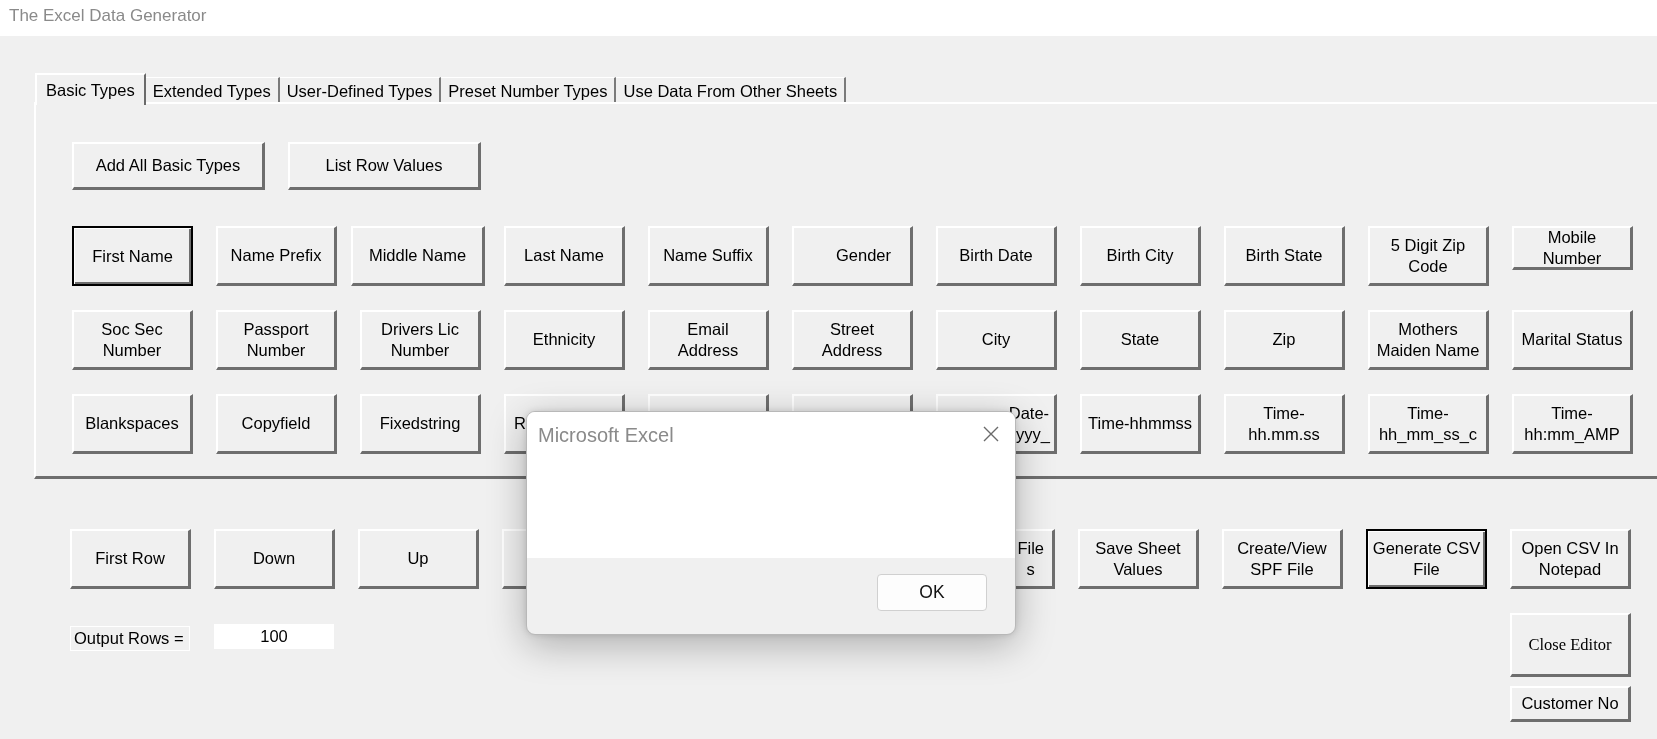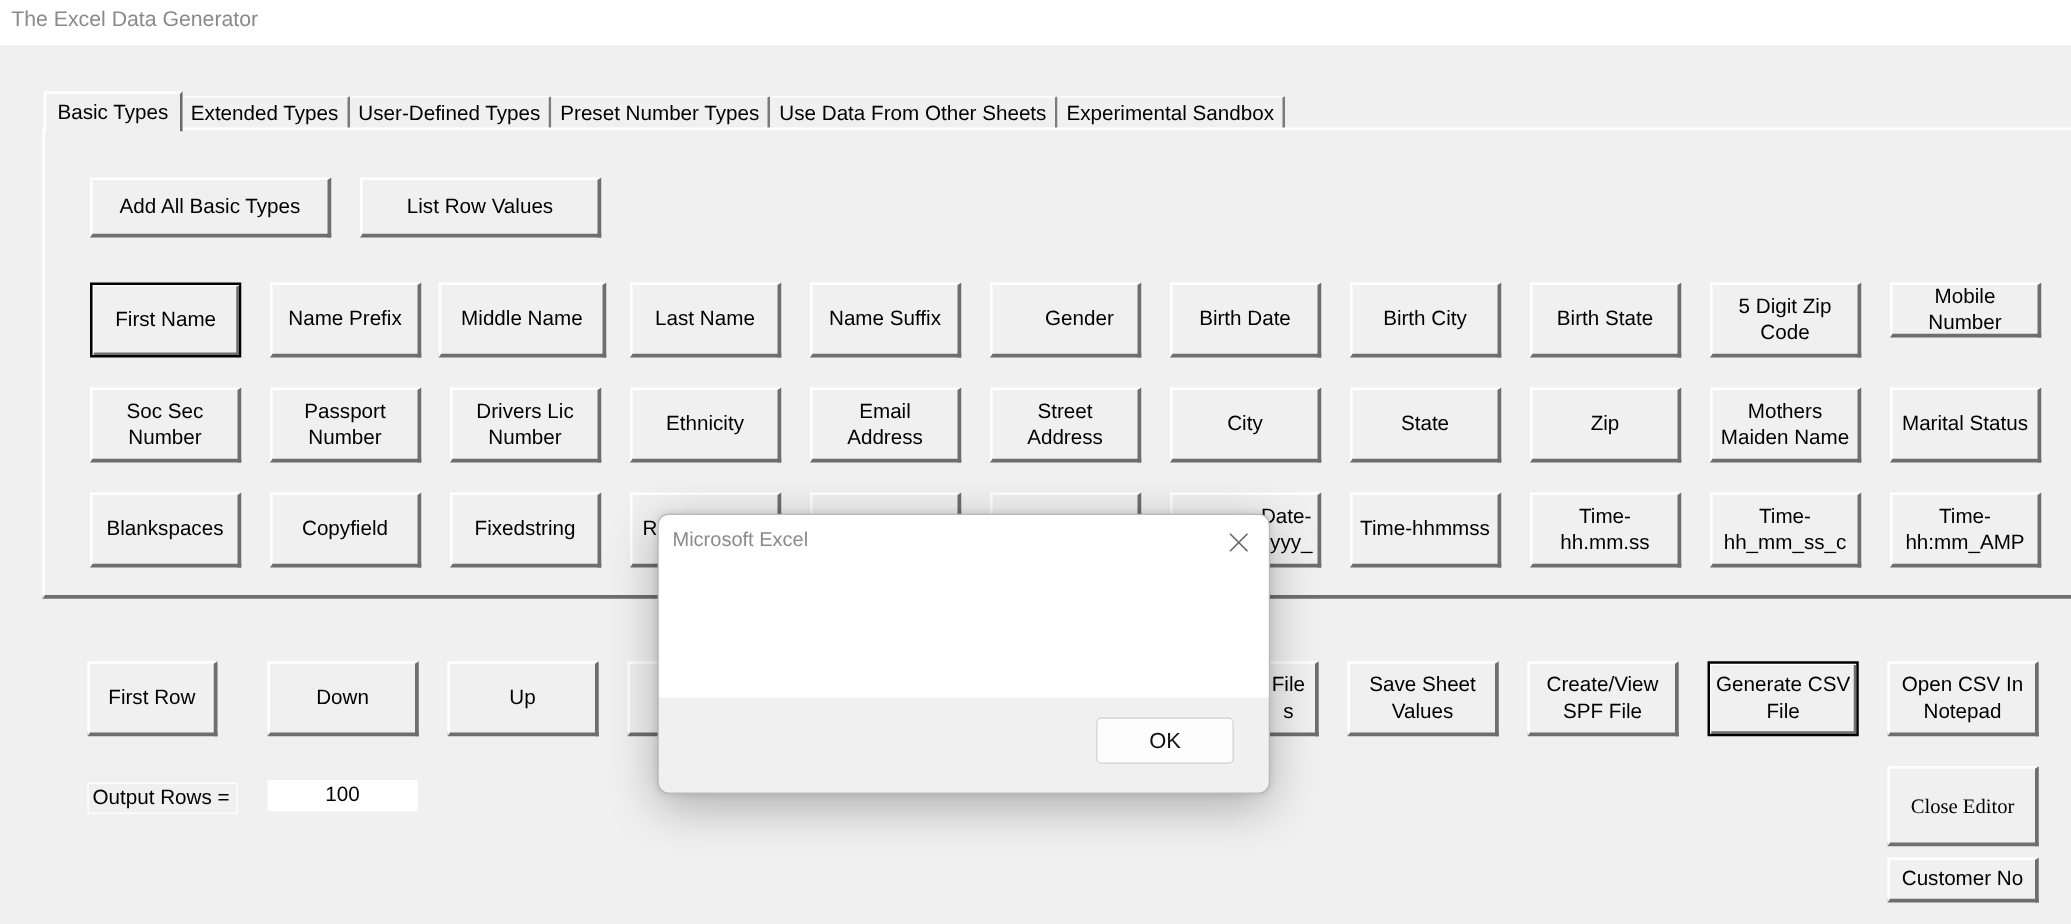--- a/index.html
+++ b/index.html
@@ -24,42 +24,41 @@
 
   .label-box { position: absolute; left: 70px; top: 626px; width: 120px; height: 25px; border: 1px solid #fff;
                font-size: 16.5px; display: flex; align-items: center; padding-left: 3px; }
   .value-box { position: absolute; left: 214px; top: 624px; width: 120px; height: 25px; background: #fff;
                font-size: 16.5px; display: flex; align-items: center; justify-content: center; }
 
   .dialog { position: absolute; left: 526px; top: 411px; width: 490px; height: 224px; background: #f0f0f0;
             border: 1px solid #b8b8b8; border-radius: 9px; overflow: hidden;
             box-shadow: 0 10px 38px rgba(0,0,0,0.28), 0 0 6px rgba(0,0,0,0.12); z-index: 10; }
   .dialog .top { position: absolute; left: 0; top: 0; width: 100%; height: 146px; background: #fff; }
-  .dialog .dtitle { position: absolute; left: 11px; top: 12px; font-size: 16px; color: #8a8a8a; }
+  .dialog .dtitle { position: absolute; left: 11px; top: 12px; font-size: 20px; color: #8a8a8a; }
   .dialog .close { position: absolute; right: 10px; top: 8px; width: 28px; height: 28px; }
   .dialog .msg { position: absolute; left: 17px; top: 85px; font-size: 17px; color: #111; }
   .dialog .ok { position: absolute; left: 350px; top: 162px; width: 110px; height: 37px; background: #fdfdfd;
                 border: 1px solid #d0d0d0; border-radius: 4px; font-size: 17.5px; display: flex; align-items: center; justify-content: center; color: #111; }
 </style>
 </head>
 <body>
 
 <div class="titlebar">
   <span class="title">The Excel Data Generator</span>
 </div>
 
 <div class="form"></div>
 
 <div class="tabs">
   <div class="tab active">Basic Types</div>
   <div class="tab">Extended Types</div>
   <div class="tab">User-Defined Types</div>
   <div class="tab">Preset Number Types</div>
   <div class="tab">Use Data From Other Sheets</div>
-  <div class="tab">Experimental Sandbox</div>
 </div>
 
 <div class="tabpanel"></div>
 
 <div class="btn" style="left:72px;top:142px;width:193px;height:48px;">Add All Basic Types</div>
 <div class="btn" style="left:288px;top:142px;width:193px;height:48px;">List Row Values</div>
 
 <div class="btn focused" style="left:72px;top:226px;width:121px;height:60px;">First Name</div>
 <div class="btn" style="left:216px;top:226px;width:121px;height:60px;">Name Prefix</div>
 <div class="btn" style="left:351px;top:226px;width:134px;height:60px;">Middle Name</div>
@@ -101,21 +100,21 @@
 <div class="btn" style="left:936px;top:394px;width:121px;height:60px;justify-content:flex-end;padding-right:4px;">Date-
 yyyy_</div>
 <div class="btn" style="left:1080px;top:394px;width:121px;height:60px;">Time-hhmmss</div>
 <div class="btn" style="left:1224px;top:394px;width:121px;height:60px;">Time-
 hh.mm.ss</div>
 <div class="btn" style="left:1368px;top:394px;width:121px;height:60px;">Time-
 hh_mm_ss_c</div>
 <div class="btn" style="left:1512px;top:394px;width:121px;height:60px;">Time-
 hh:mm_AMP</div>
 
-<div class="btn" style="left:70px;top:529px;width:104px;height:60px;">First Row</div>
+<div class="btn" style="left:70px;top:529px;width:121px;height:60px;">First Row</div>
 <div class="btn" style="left:214px;top:529px;width:121px;height:60px;">Down</div>
 <div class="btn" style="left:358px;top:529px;width:121px;height:60px;">Up</div>
 <div class="btn" style="left:502px;top:529px;width:121px;height:60px;"></div>
 <div class="btn" style="left:646px;top:529px;width:121px;height:60px;"></div>
 <div class="btn" style="left:790px;top:529px;width:121px;height:60px;"></div>
 <div class="btn" style="left:934px;top:529px;width:121px;height:60px;justify-content:flex-end;padding-right:8px;">File
 s</div>
 <div class="btn" style="left:1078px;top:529px;width:121px;height:60px;">Save Sheet
 Values</div>
 <div class="btn" style="left:1222px;top:529px;width:121px;height:60px;">Create/View

